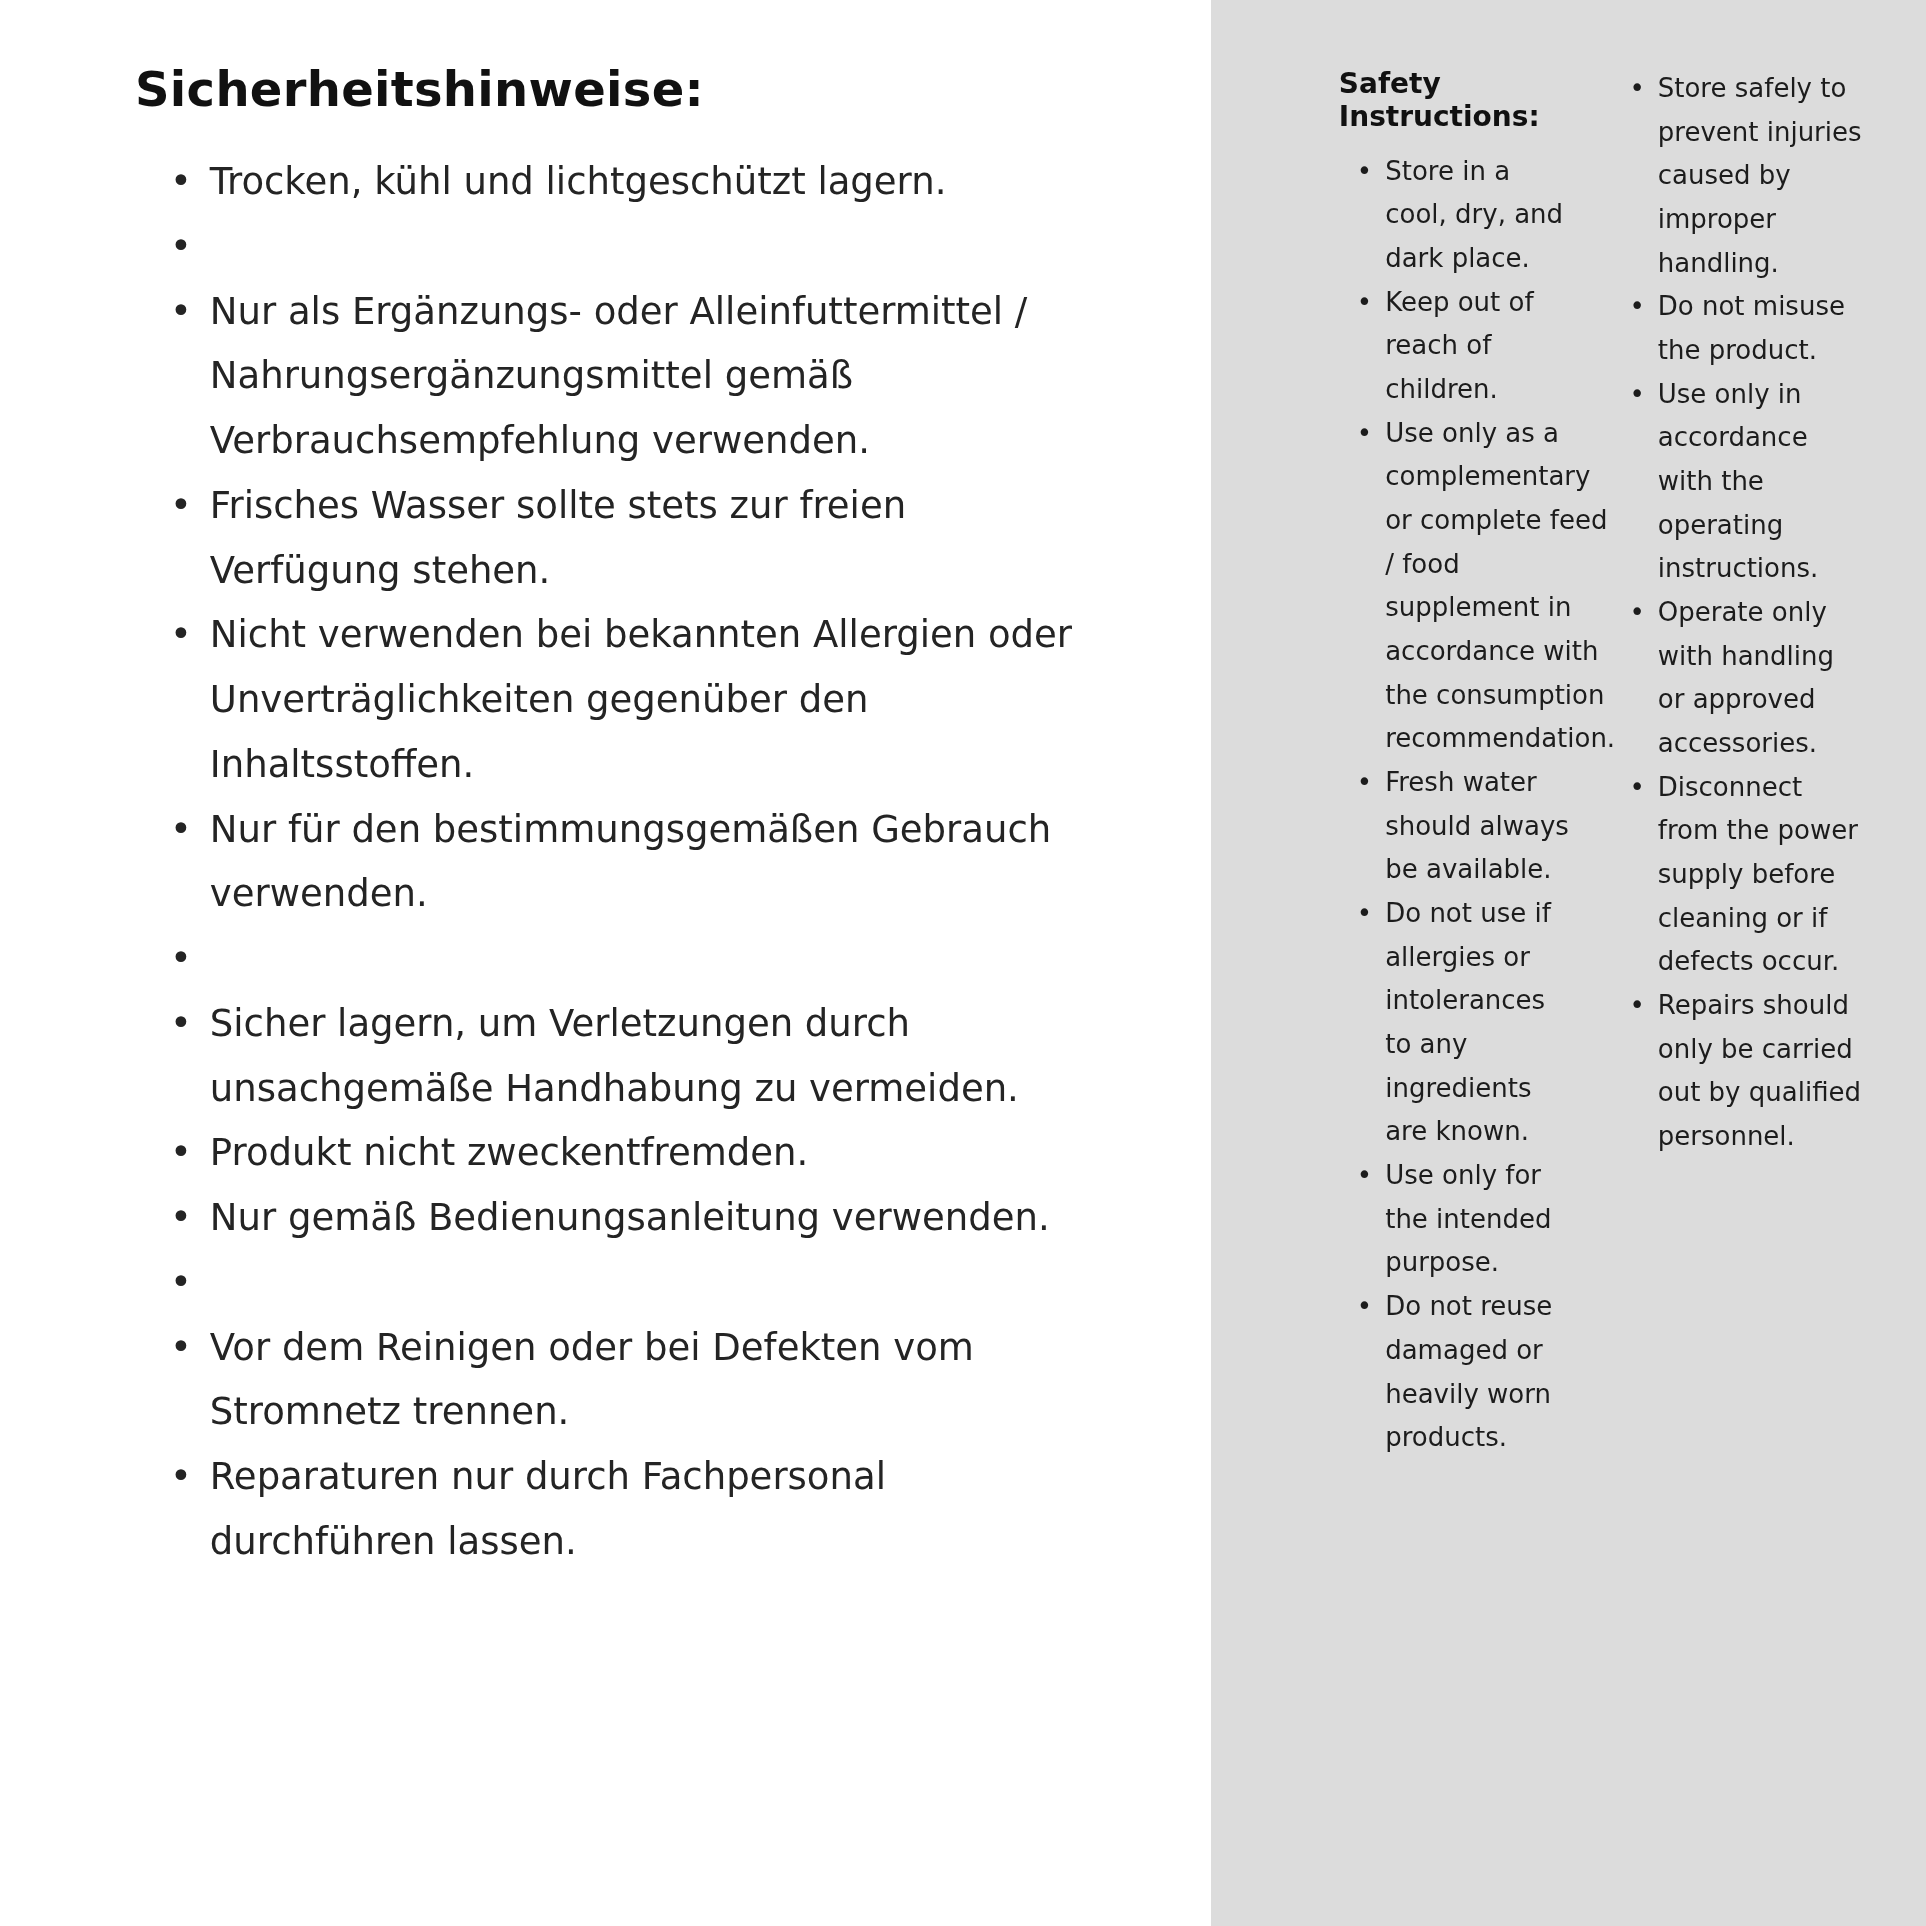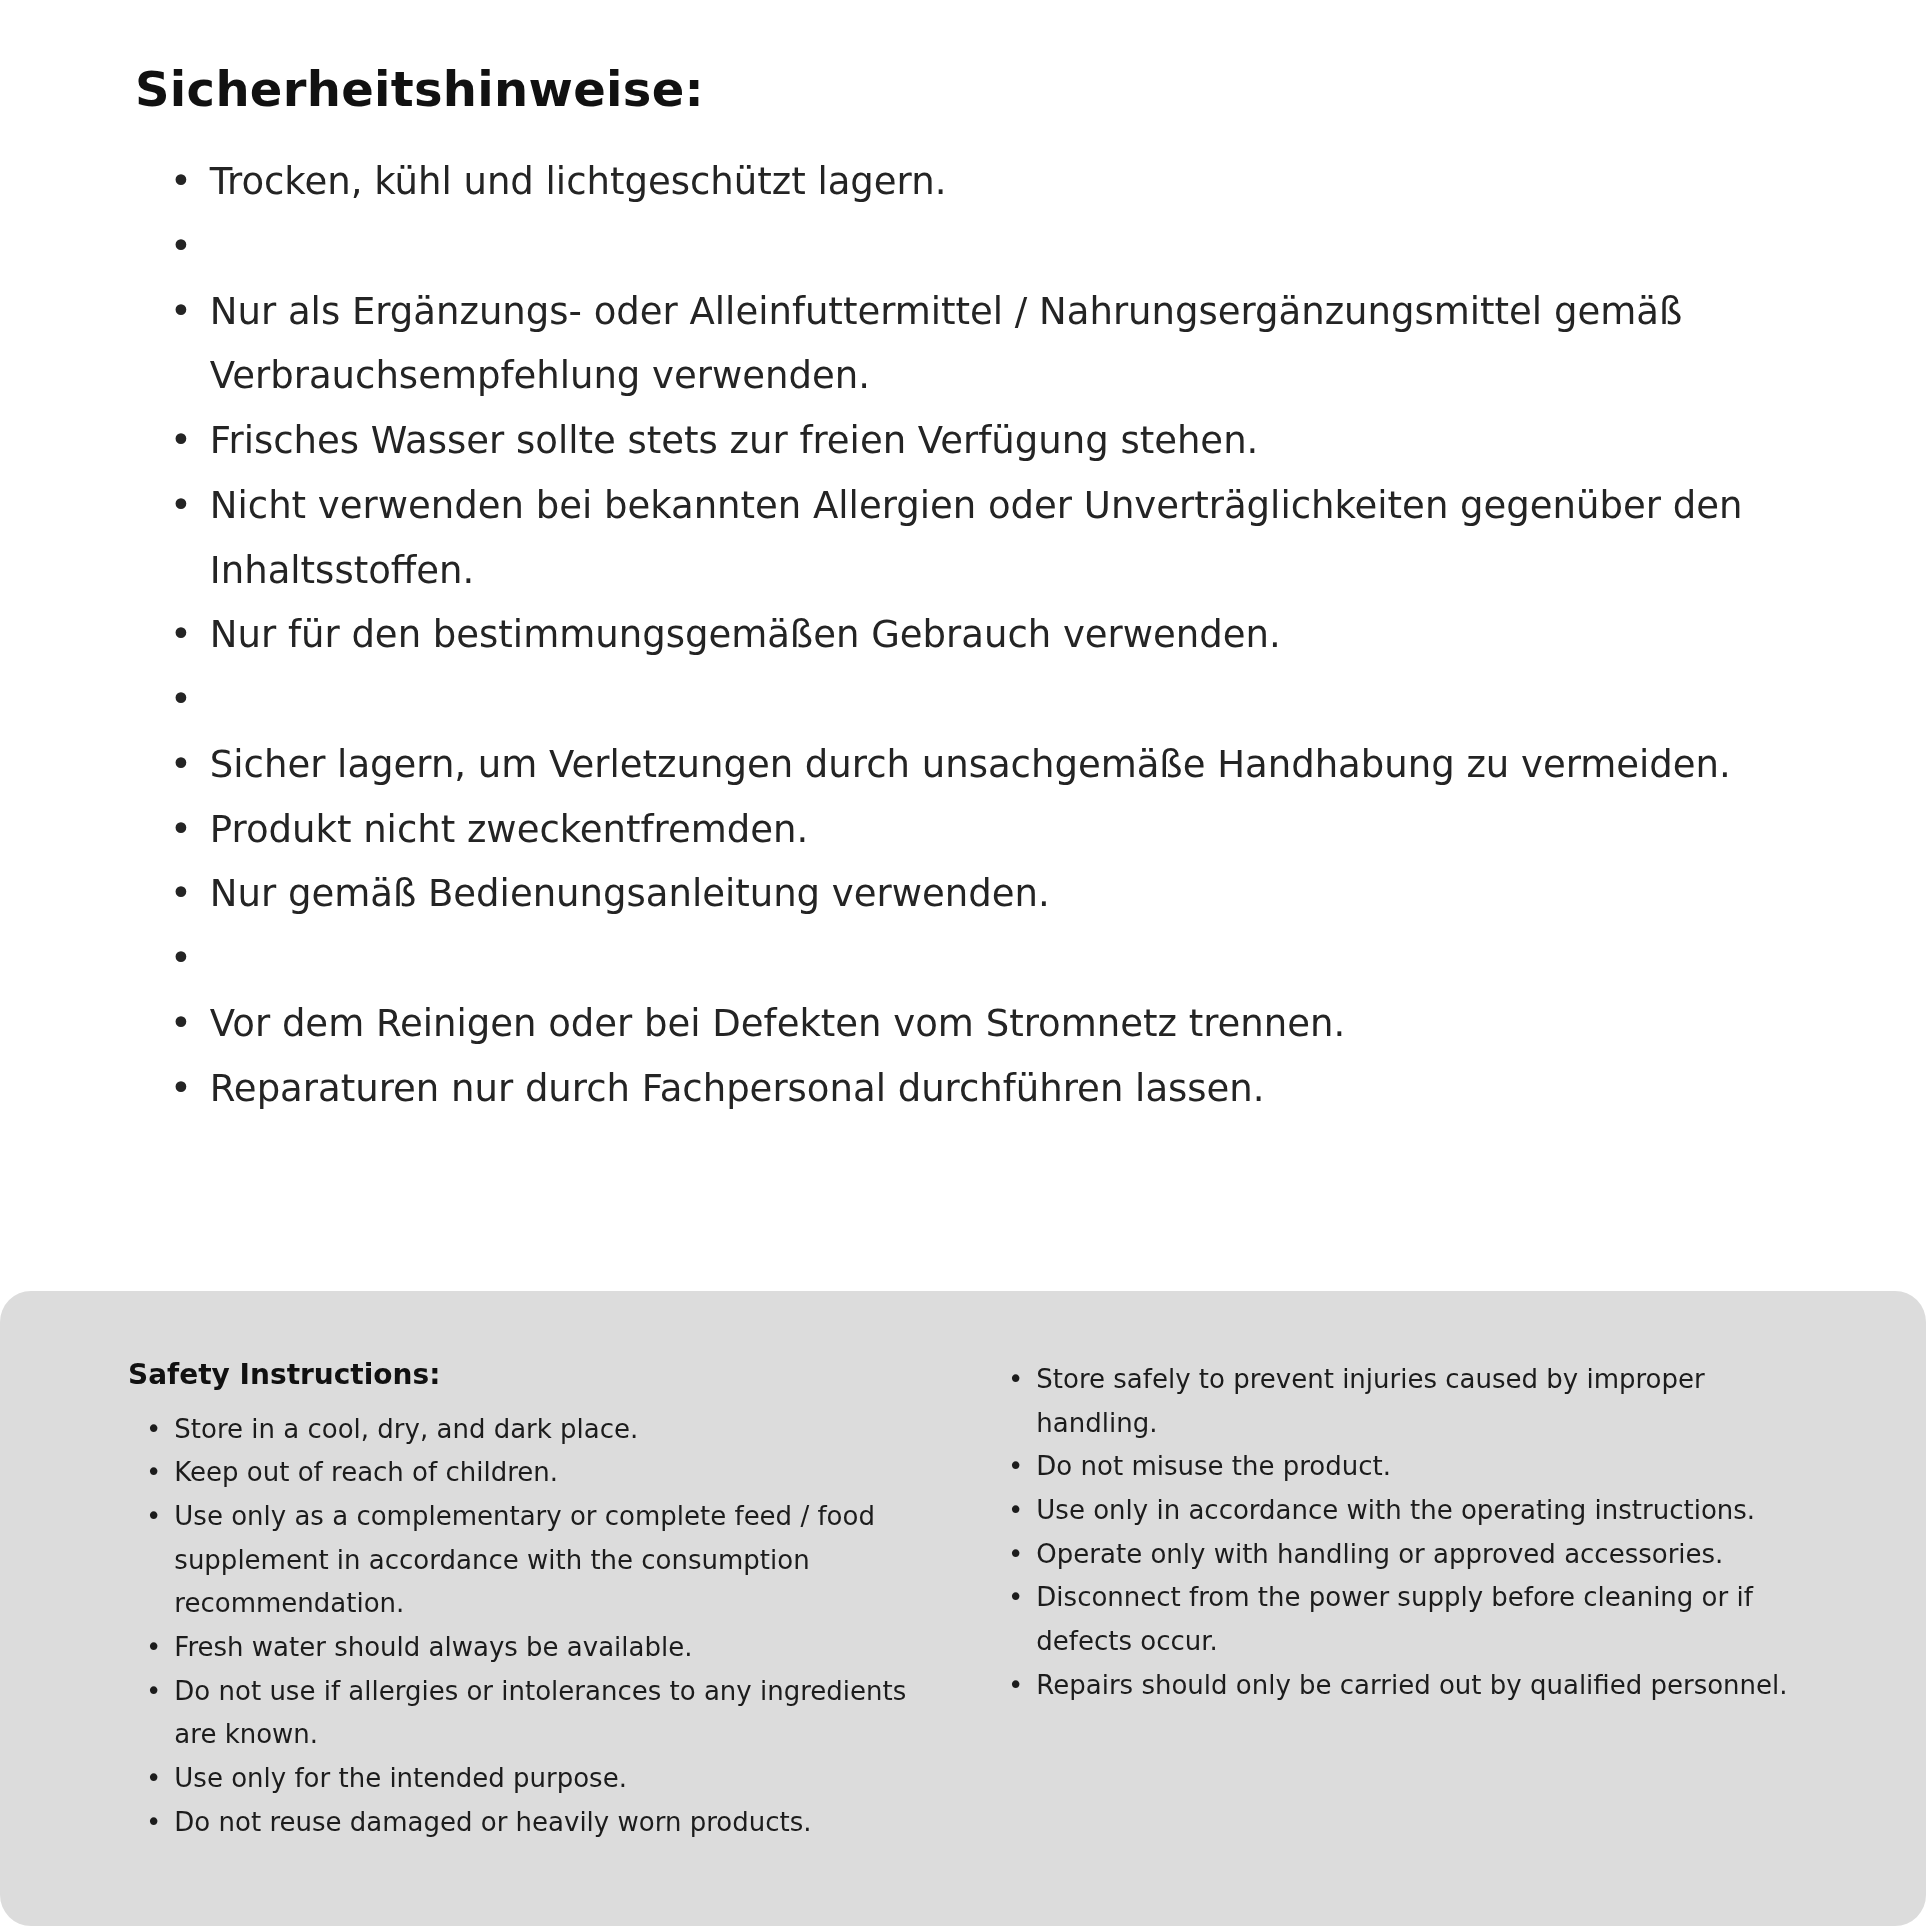--- a/index.html
+++ b/index.html
@@ -11,21 +11,21 @@
     height: 1926px;
     background: #ffffff;
     font-family: "DejaVu Sans", "Liberation Sans", sans-serif;
     color: #1f1f1f;
     -webkit-font-smoothing: antialiased;
   }
   .page {
     width: 1926px;
     height: 1926px;
     display: flex;
-    flex-direction: column;
+    flex-direction: row;
     box-sizing: border-box;
   }
 
   
   .german-section {
     box-sizing: border-box;
     height: 1291px;
     padding: 61px 116px 0 135px;
     background: #ffffff;
   }
@@ -53,24 +53,23 @@
   .german-list .bullet {
     flex: 0 0 auto;
     color: #242424;
   }
 
   
   .english-section {
     box-sizing: border-box;
     flex: 1;
     background: #dcdcdc;
-    padding: 67px 96px 45px 128px;
+    padding: 67px 64px 45px 128px;
     display: flex;
     gap: 58px;
-    border-radius: 31px;
   }
   .english-col {
     flex: 1 1 0;
     min-width: 0;
   }
   .english-title {
     margin: 0 0 16.7px 0;
     font-size: 28px;
     font-weight: 700;
     color: #111111;

